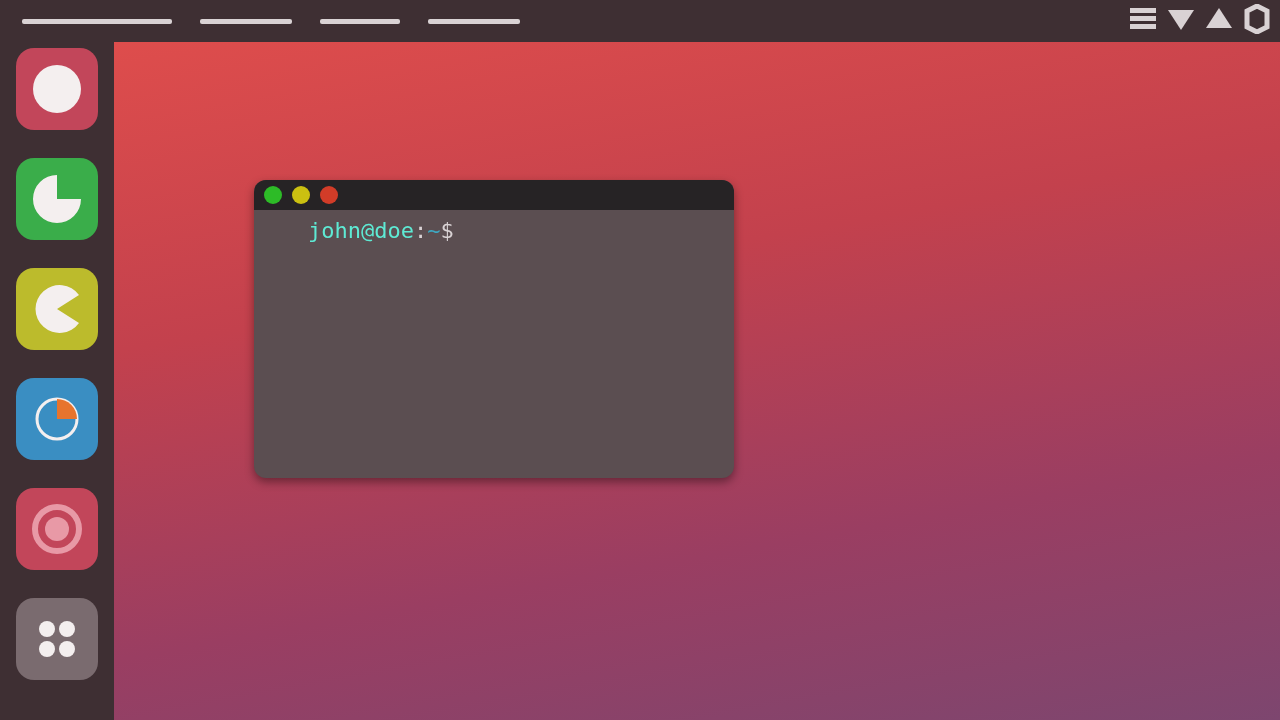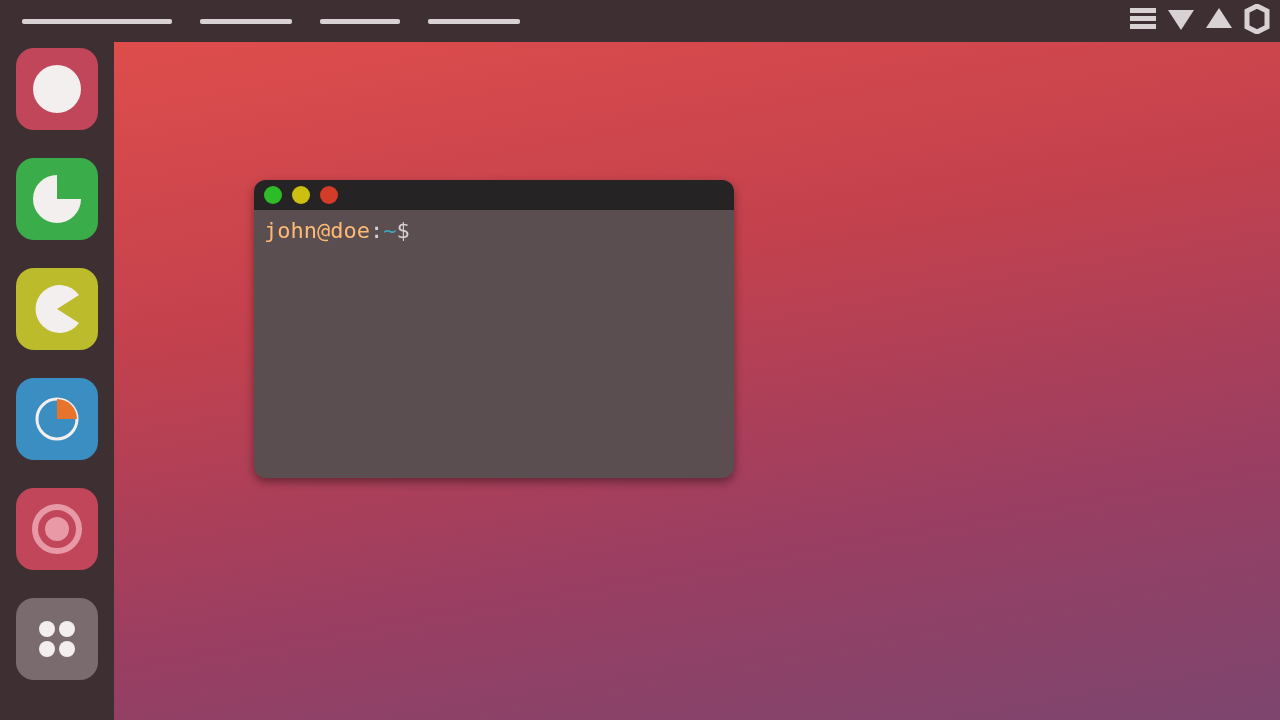--- a/index.html
+++ b/index.html
@@ -51,21 +51,21 @@
     height: 30px; background: #262325; display: flex; align-items: center;
     padding-left: 10px; gap: 10px;
   }
   .term-btn { width: 18px; height: 18px; border-radius: 50%; }
   .term-btn.green  { background: #2dbb27; }
   .term-btn.yellow { background: #cbc011; }
   .term-btn.red    { background: #d23c28; }
   .term-body {
     padding: 8px 10px; font-family: "DejaVu Sans Mono", monospace; font-size: 22px;
   }
-  .prompt-user { color: #fdba74; }
+  .prompt-user { color: #5eead4; margin-left: 44px; }
   .prompt-path { color: #3ea8c2; }
   .prompt-sym  { color: #d9d2d4; }
 </style>
 </head>
 <body>
 
 <div class="topbar">
   <div class="topbar-left">
     <div class="menu-line w1"></div>
     <div class="menu-line w2"></div>

